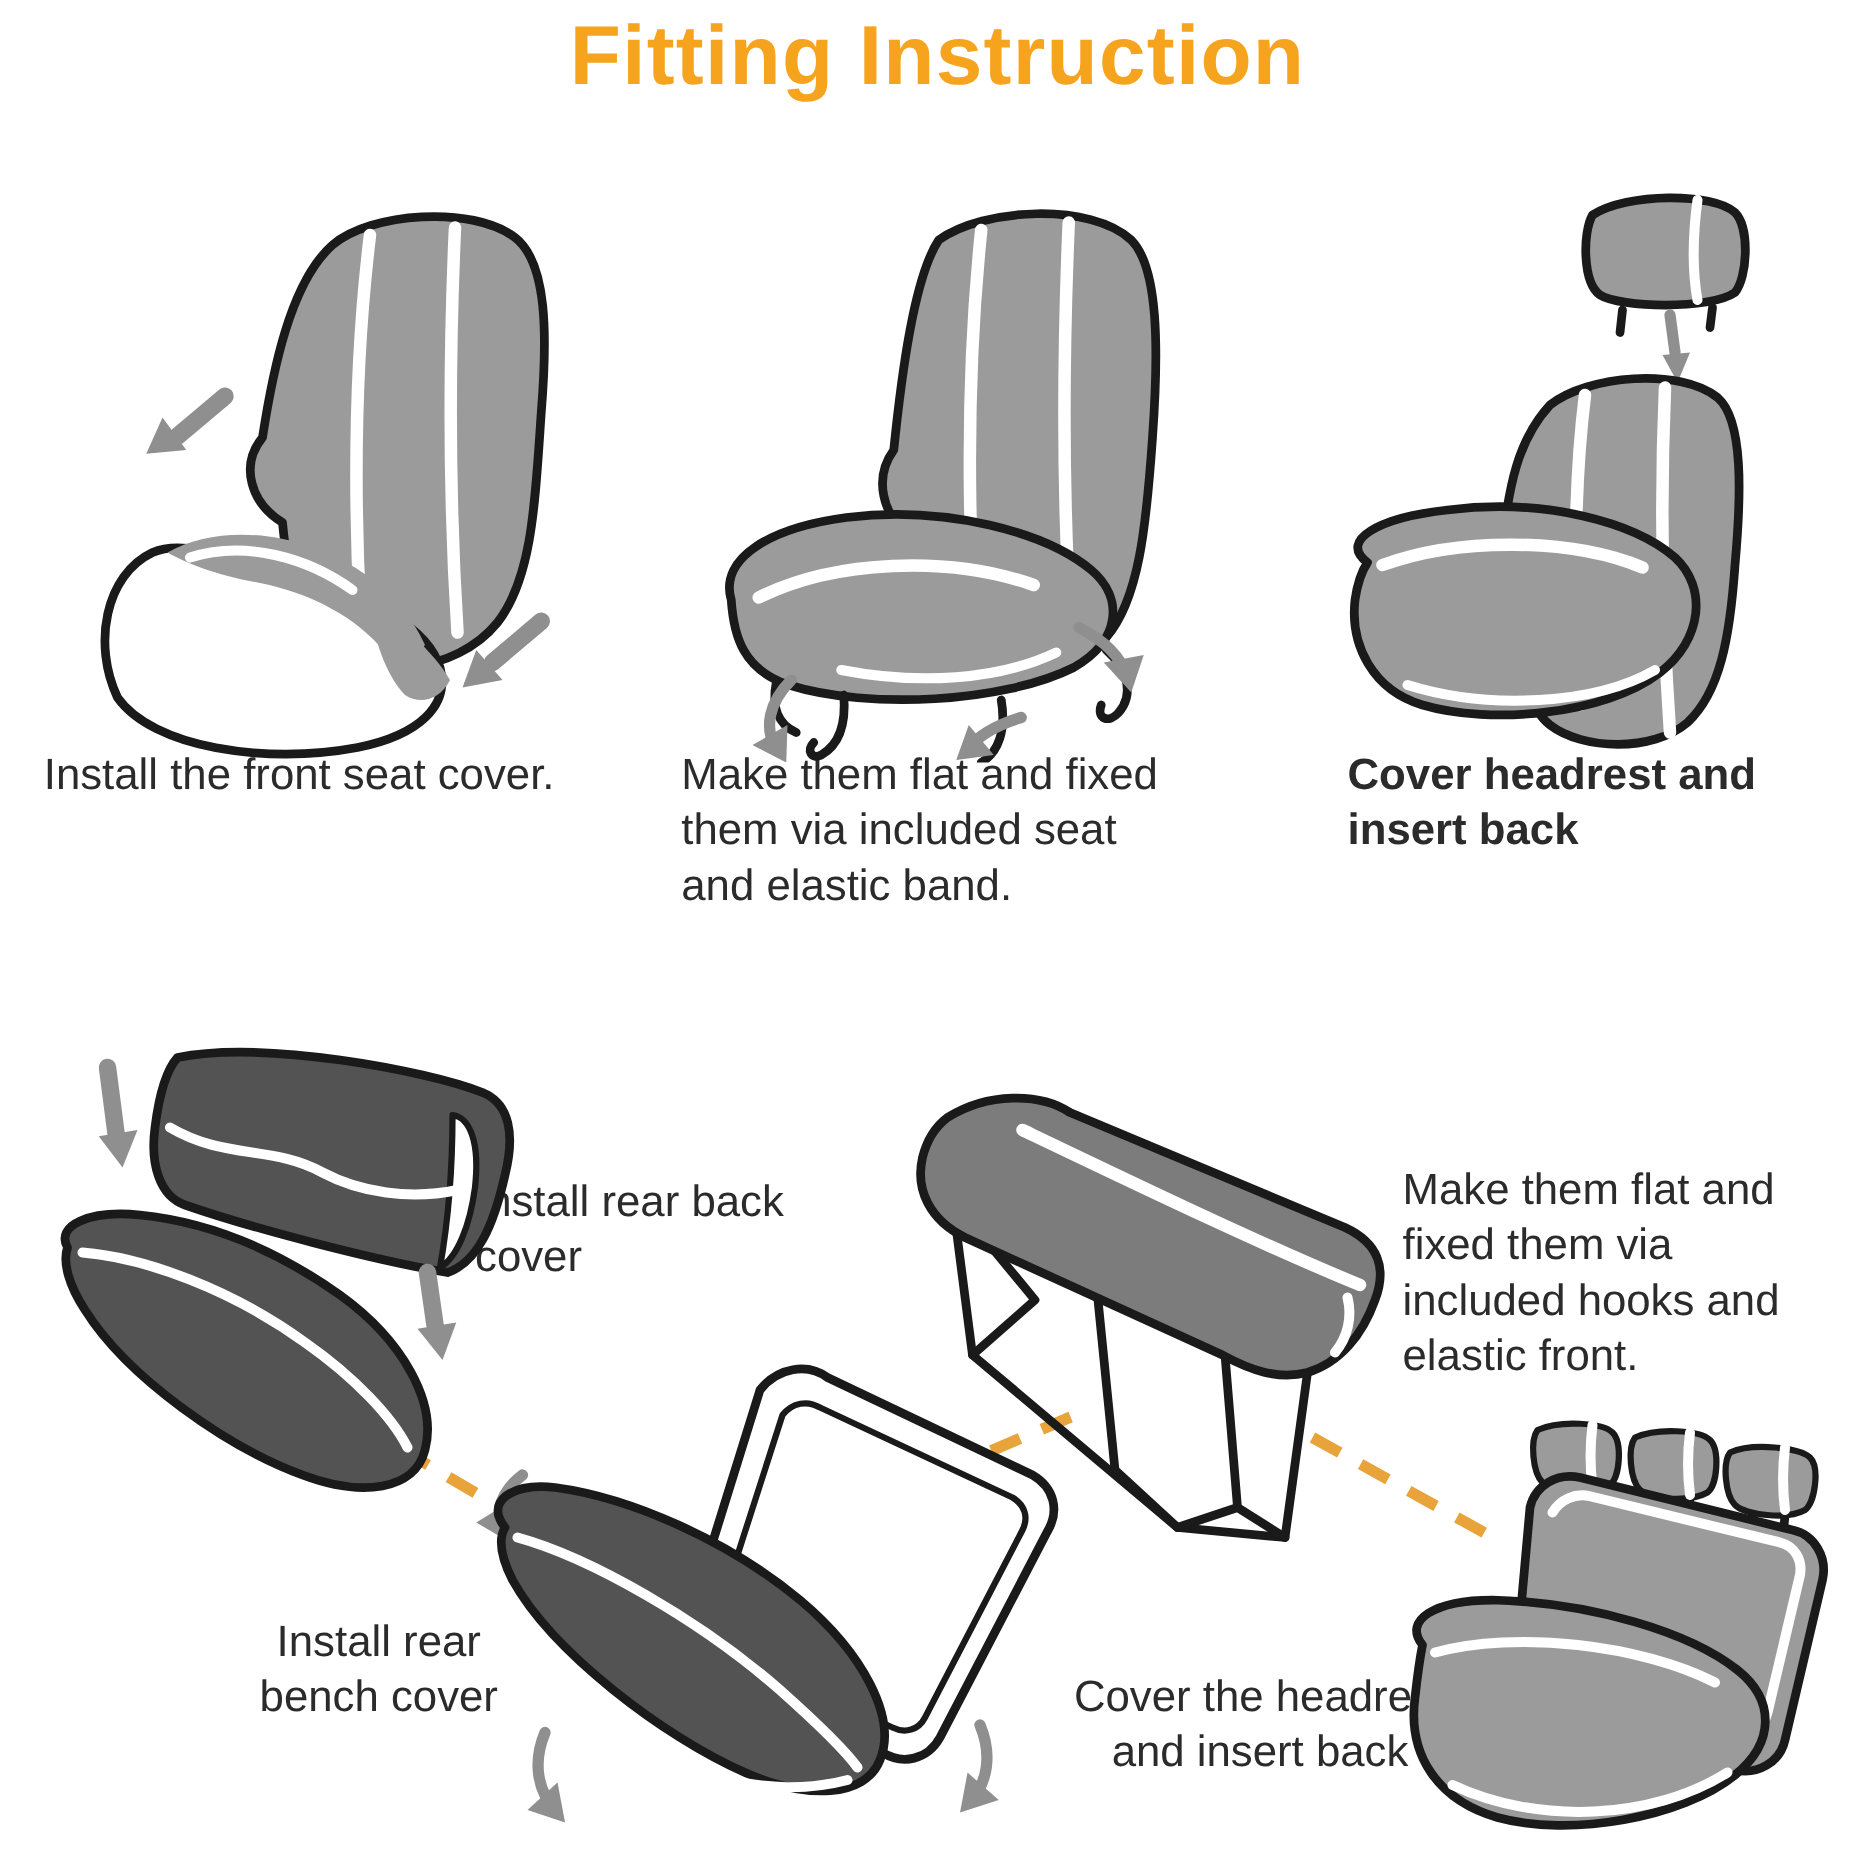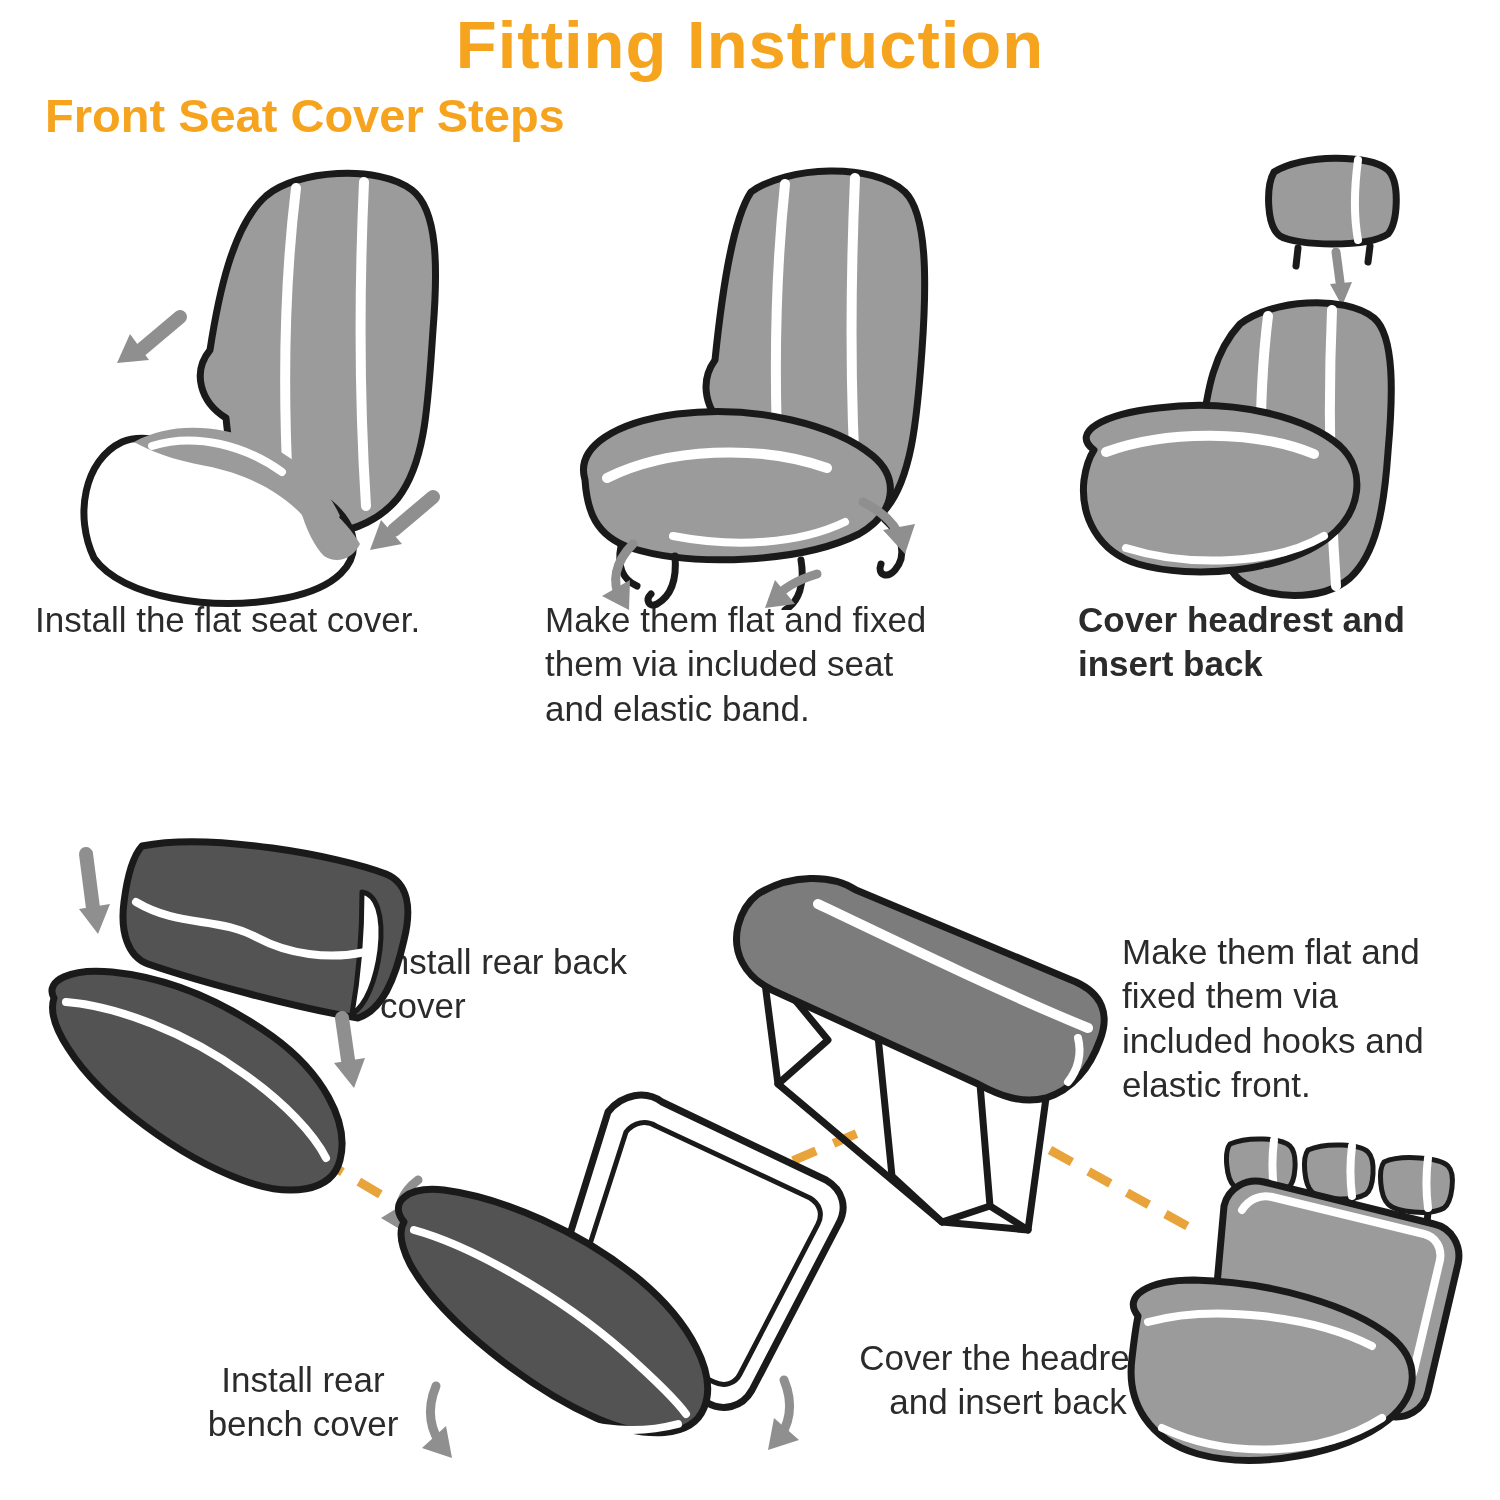--- a/index.html
+++ b/index.html
@@ -10,21 +10,21 @@
   .heading{position:absolute;font-size:47px;font-weight:bold;color:var(--accent);}
   .h-front{left:45px;top:88px;}
   .h-rear{left:45px;top:770px;}
   .caption{position:absolute;font-size:35px;line-height:1.27;color:var(--text);
            white-space:pre-line;}
   .c1{left:35px;top:598px;width:480px;}
   .c2{left:545px;top:598px;width:450px;}
   .c3{left:1078px;top:598px;width:410px;font-weight:bold;}
   .c4{left:380px;top:940px;width:330px;}
   .c5{left:1122px;top:930px;width:375px;}
-  .c6{left:138px;top:1358px;width:330px;text-align:center;}
+  .c6{left:138px;top:1292px;width:330px;text-align:center;}
   .c7{left:808px;top:1336px;width:400px;text-align:center;}
   .illus{position:absolute;z-index:2;}
   .overlay{position:absolute;left:0;top:0;z-index:1;}
   .st-outline{stroke:var(--ink);stroke-width:7;stroke-linejoin:round;stroke-linecap:round;}
   .thin-outline{stroke:var(--ink);stroke-width:5;stroke-linejoin:round;}
   .f-gray{fill:var(--seat-gray);}
   .f-dark{fill:var(--seat-dark);}
   .f-mid{fill:var(--seat-mid);}
   .f-white{fill:#ffffff;}
   .white-line{stroke:#ffffff;stroke-width:10;fill:none;stroke-linecap:round;}
@@ -41,40 +41,39 @@
 <div id="page">
 
   <svg class="overlay" width="1500" height="1500">
     <line class="dash" x1="283" y1="1137" x2="390" y2="1200"></line>
     <line class="dash" x1="712" y1="1195" x2="872" y2="1127"></line>
     <line class="dash" x1="1050" y1="1150" x2="1198" y2="1232"></line>
   </svg>
 
   <div class="title">Fitting Instruction</div>
 
-  <div class="heading h-front">Front Seat Cover Steps</div>
 
   <svg class="illus" style="left:60px;top:150px;" width="450" height="460" viewBox="0 0 450 460">
     <g>
       <path class="arrow-line" d="M120,167 L82,199"></path>
       <polygon class="arrow-head" points="57,213 70,184 89,210"></polygon>
     </g>
     <path class="f-gray st-outline" d="M206,46 C236,20 318,14 352,40 C378,60 378,118 373,180 C368,252 366,312 338,348 C304,390 234,394 200,368 C178,352 170,310 166,268 C140,252 132,222 150,200 C158,148 172,76 206,46 Z"></path>
     <path class="white-line" d="M236,38 C226,120 222,220 228,338"></path>
     <path class="white-line" d="M304,32 C300,120 298,230 306,356"></path>
     <path class="f-white st-outline" d="M62,292 C24,310 14,366 34,408 C62,448 152,462 226,448 C276,438 300,414 292,384 C282,352 240,330 190,318 C140,306 94,278 62,292 Z"></path>
     <path class="f-gray" d="M74,292 C120,266 186,278 230,308 C254,325 270,344 280,366 C272,376 258,378 248,372 C226,344 188,324 146,316 C112,310 88,300 74,292 Z"></path>
     <path class="white-line-thin" d="M92,296 C136,282 186,296 222,322"></path>
     <path class="f-gray" d="M236,336 C262,350 286,370 300,394 C292,410 276,414 264,406 C252,394 240,368 236,336 Z"></path>
     <g>
       <path class="arrow-line" d="M373,347 L334,380"></path>
       <polygon class="arrow-head" points="310,400 321,370 342,394"></polygon>
     </g>
   </svg>
-  <div class="caption c1">Install the flat seat cover.</div>
+  <div class="caption c1">Install the front seat cover.</div>
 
   <svg class="illus" style="left:555px;top:150px;" width="440" height="460" viewBox="0 0 440 460">
     <path class="f-gray st-outline" d="M196,42 C232,16 318,12 350,42 C372,64 372,130 367,200 C362,272 356,330 330,360 C298,392 240,394 206,372 C186,358 178,318 174,280 C150,262 144,232 160,210 C166,152 176,72 196,42 Z"></path>
     <path class="white-line" d="M230,34 C221,120 218,220 224,336"></path>
     <path class="white-line" d="M300,28 C296,120 294,235 302,358"></path>
     <path class="frame-line" d="M330,370 C348,386 352,406 340,420 C332,429 322,425 326,414"></path>
     <path class="f-gray st-outline" d="M30,330 C20,296 62,272 122,264 C202,254 282,276 318,306 C344,328 342,362 304,384 C248,412 140,418 76,398 C40,386 32,360 30,330 Z"></path>
     <path class="white-line" d="M52,328 C112,298 204,294 272,318"></path>
     <path class="white-line-thin" d="M118,386 C180,398 244,394 290,372"></path>
     <path class="frame-line" d="M120,406 C122,430 116,446 102,454 C94,458 90,450 96,444"></path>

